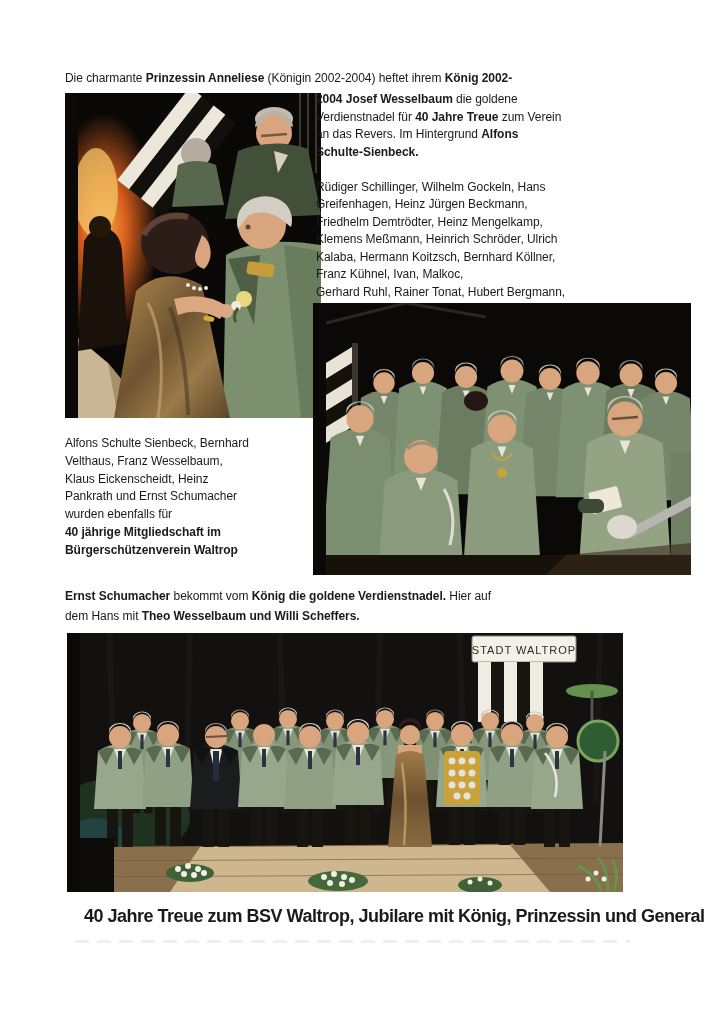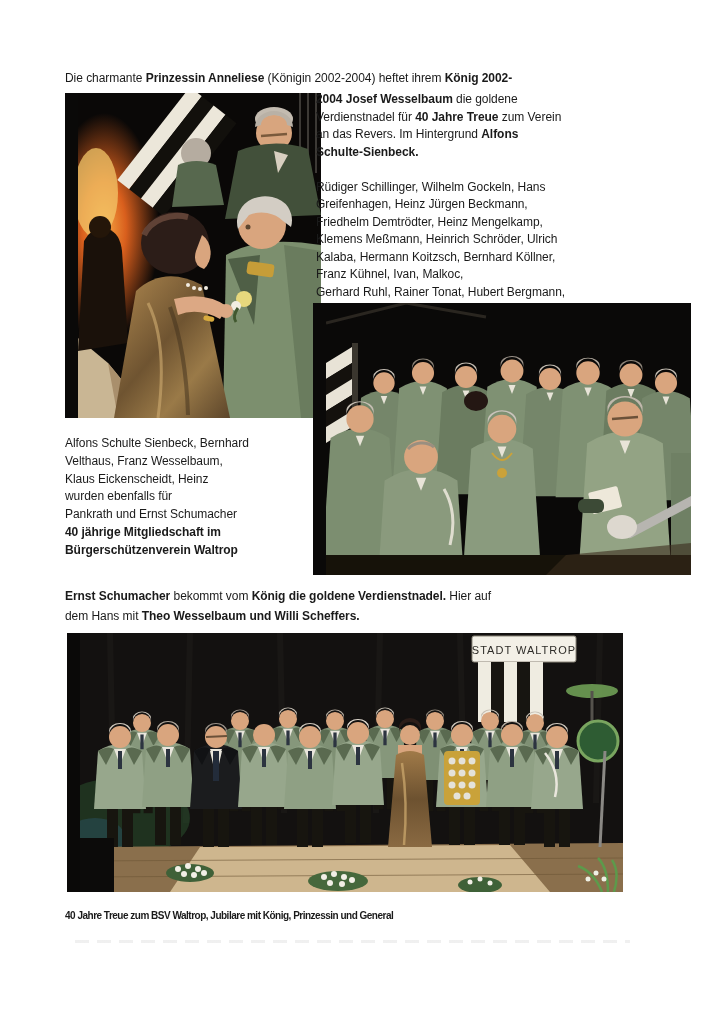--- a/index.html
+++ b/index.html
@@ -4,21 +4,21 @@
 <style>
   html,body{margin:0;padding:0;background:#ffffff;}
   .page{
     position:relative;width:710px;height:1010px;background:#ffffff;
     font-family:"Liberation Sans","DejaVu Sans",sans-serif;
     color:#1a1a1a;overflow:hidden;
   }
   .tblock{position:absolute;font-size:12px;line-height:18px;letter-spacing:-0.05px;}
   .tline{white-space:nowrap;}
   .b{font-weight:700;}
-  .caption{letter-spacing:-0.5px;font-size:10px;}
+  .caption{letter-spacing:-0.5px;font-size:18px;margin-left:19px;}
   .photo{position:absolute;overflow:hidden;background:#0a0908;padding-left:13px;}
   .photo svg{display:block;width:100%;height:100%;}
   .scan-artifact{position:absolute;height:3px;opacity:0.15;
     background:repeating-linear-gradient(90deg,#9a9a9a 0 14px,transparent 14px 22px);}
 </style>
 </head>
 <body>
 
 <div class="page">
 
@@ -157,22 +157,22 @@
         <rect x="300" y="228" width="90" height="9" rx="4" fill="#b7b5b0"></rect>
       </g>
       <ellipse cx="296" cy="224" rx="15" ry="12" fill="#ddd8cf"></ellipse>
     </svg>
   </figure>
 
   <div class="tblock" style="left:65px;top:435px;width:250px;line-height:17.8px">
       <div class="tline"><span>Alfons Schulte Sienbeck, Bernhard</span></div>
       <div class="tline"><span>Velthaus, Franz Wesselbaum,</span></div>
       <div class="tline"><span>Klaus Eickenscheidt, Heinz</span></div>
+      <div class="tline"><span>Pankrath und Ernst Schumacher</span></div>
       <div class="tline"><span>wurden ebenfalls für</span></div>
-      <div class="tline"><span>Pankrath und Ernst Schumacher</span></div>
       <div class="tline"><span class="b">40 jährige Mitgliedschaft im</span></div>
       <div class="tline"><span class="b">Bürgerschützenverein Waltrop</span></div>
     </div>
 
   <div class="tblock" style="left:65px;top:587px;width:586px;line-height:19.5px">
       <div class="tline"><span class="b">Ernst Schumacher</span><span> bekommt vom </span><span class="b">König die goldene Verdienstnadel.</span><span> Hier auf</span></div>
       <div class="tline"><span>dem Hans mit </span><span class="b">Theo Wesselbaum und Willi Scheffers.</span></div>
     </div>
 
   <figure class="photo" style="left:67px;top:633px;width:543px;height:259px;margin:0">

